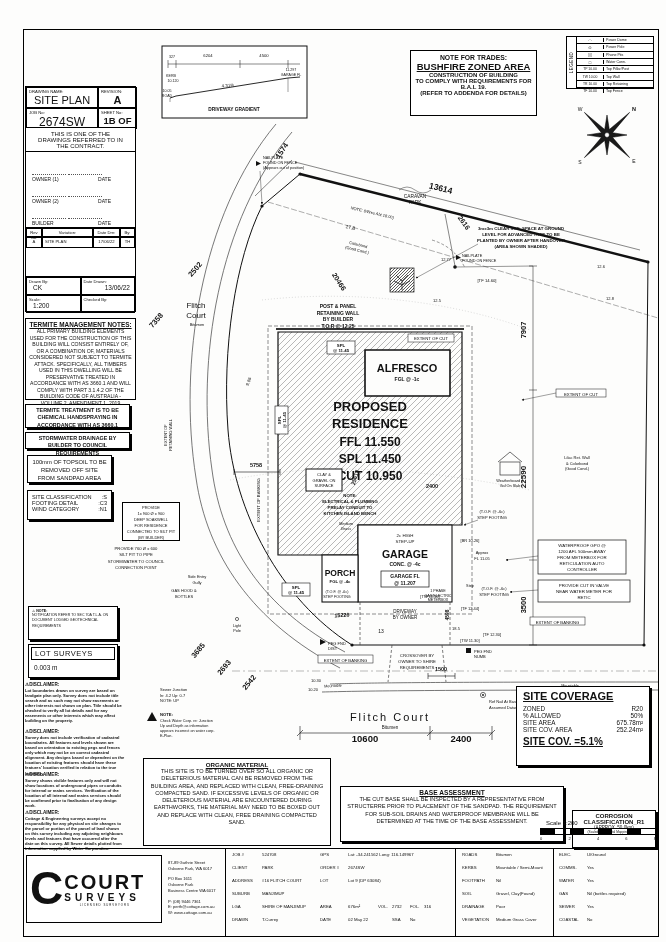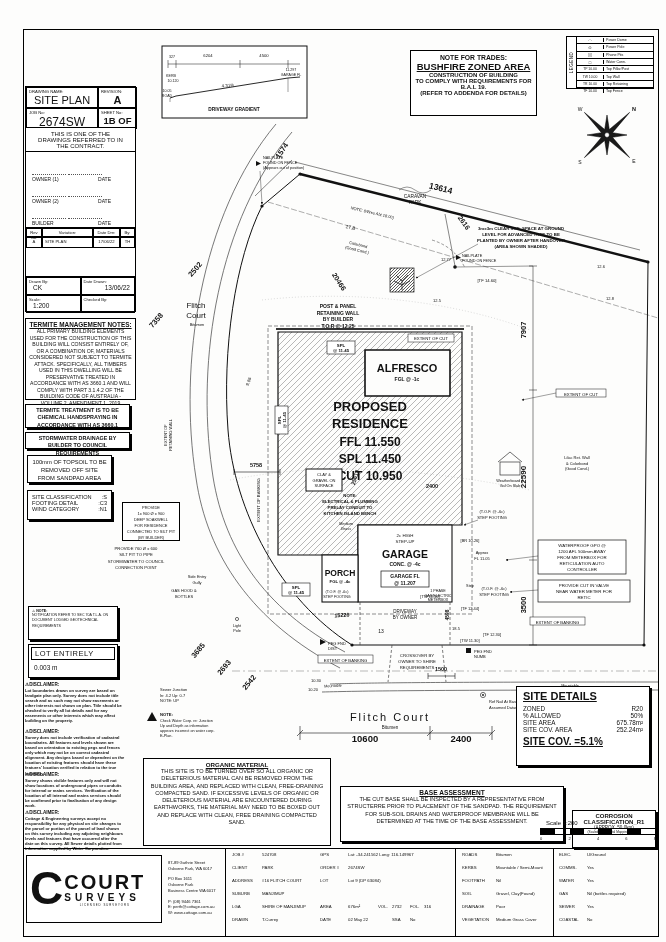--- a/index.html
+++ b/index.html
@@ -517,21 +517,21 @@
   </div>
   <div class="abs ctr" style="left:100px;top:546px;width:72px;font-size:4.2px;line-height:1.5">
     <span>PROVIDE 760 Ø x 600</span><br><span>SILT PIT TO PIPE</span><br><span>STORMWATER TO COUNCIL</span><br><span>CONNECTION POINT</span>
   </div>
 
   <div class="box hv sh" style="left:28px;top:606px;width:90px;height:34px;font-size:3.6px;padding:2px 3px">
     <div><span>⚠</span> <span class="b">NOTE:</span></div>
     <div style="line-height:1.5">NOTIFICATION REFER TO SEC 70A T.L.A. ON DOCUMENT LODGED GEOTECHNICAL REQUIREMENTS</div>
   </div>
   <div class="box hv sh" style="left:28px;top:644px;width:90px;height:34px">
-    <div style="border:0.8px solid #000;margin:2px;padding:1px 3px;font-size:7.5px;letter-spacing:0.5px">LOT ENTIRELY</div>
+    <div style="border:0.8px solid #000;margin:2px;padding:1px 3px;font-size:7.5px;letter-spacing:0.5px">LOT SURVEYS</div>
     <div style="font-size:6.5px;padding:2px 5px">0.003 m</div>
   </div>
 
   <div class="abs" style="left:25px;top:682px;width:100px;font-size:4.1px;line-height:1.25">
     <div class="b" style="font-size:4.6px"><span>⚠</span><span>DISCLAIMER:</span></div>
     <div class="b">Lot boundaries drawn on survey are based on landgate plan only. Survey does not include title search and as such may not show easements or other interests not shown on plan. Title should be checked to verify all lot details and for any easements or other interests which may affect building on the property.</div>
   </div>
   <div class="abs" style="left:25px;top:729px;width:100px;font-size:4.1px;line-height:1.25">
     <div class="b" style="font-size:4.6px"><span>⚠</span><span>DISCLAIMER:</span></div>
     <div class="b">Survey does not include verification of cadastral boundaries. All features and levels shown are based on orientation to existing pegs and fences only which may not be on correct cadastral alignment. Any designs based or dependent on the location of existing features should have these features' location verified in relation to the true boundary.</div>
@@ -588,21 +588,21 @@
           <span style="font-size:3.6px;border-left:0.5px solid #000;padding-left:2px;flex:1">Top Retaining</span>
         </div>
       <div class="legrow">
           <span style="width:26px;text-align:center;font-size:3.4px">TF 10.00</span>
           <span style="font-size:3.6px;border-left:0.5px solid #000;padding-left:2px;flex:1">Top Fence</span>
         </div>
     </div>
   </div>
 
   <div class="box hv sh" style="left:516px;top:686px;width:134px;height:80px;padding:3px 6px">
-    <div class="b" style="font-size:11px;text-decoration:underline">SITE DETAILS</div>
+    <div class="b" style="font-size:11px;text-decoration:underline">SITE COVERAGE</div>
     <div class="row" style="font-size:6.3px;margin-top:3px">
         <span>ZONED</span>
         <span>R20</span>
       </div>
     <div class="row" style="font-size:6.3px">
         <span>% ALLOWED</span>
         <span>50%</span>
       </div>
     <div class="row" style="font-size:6.3px">
         <span>SITE AREA</span>

